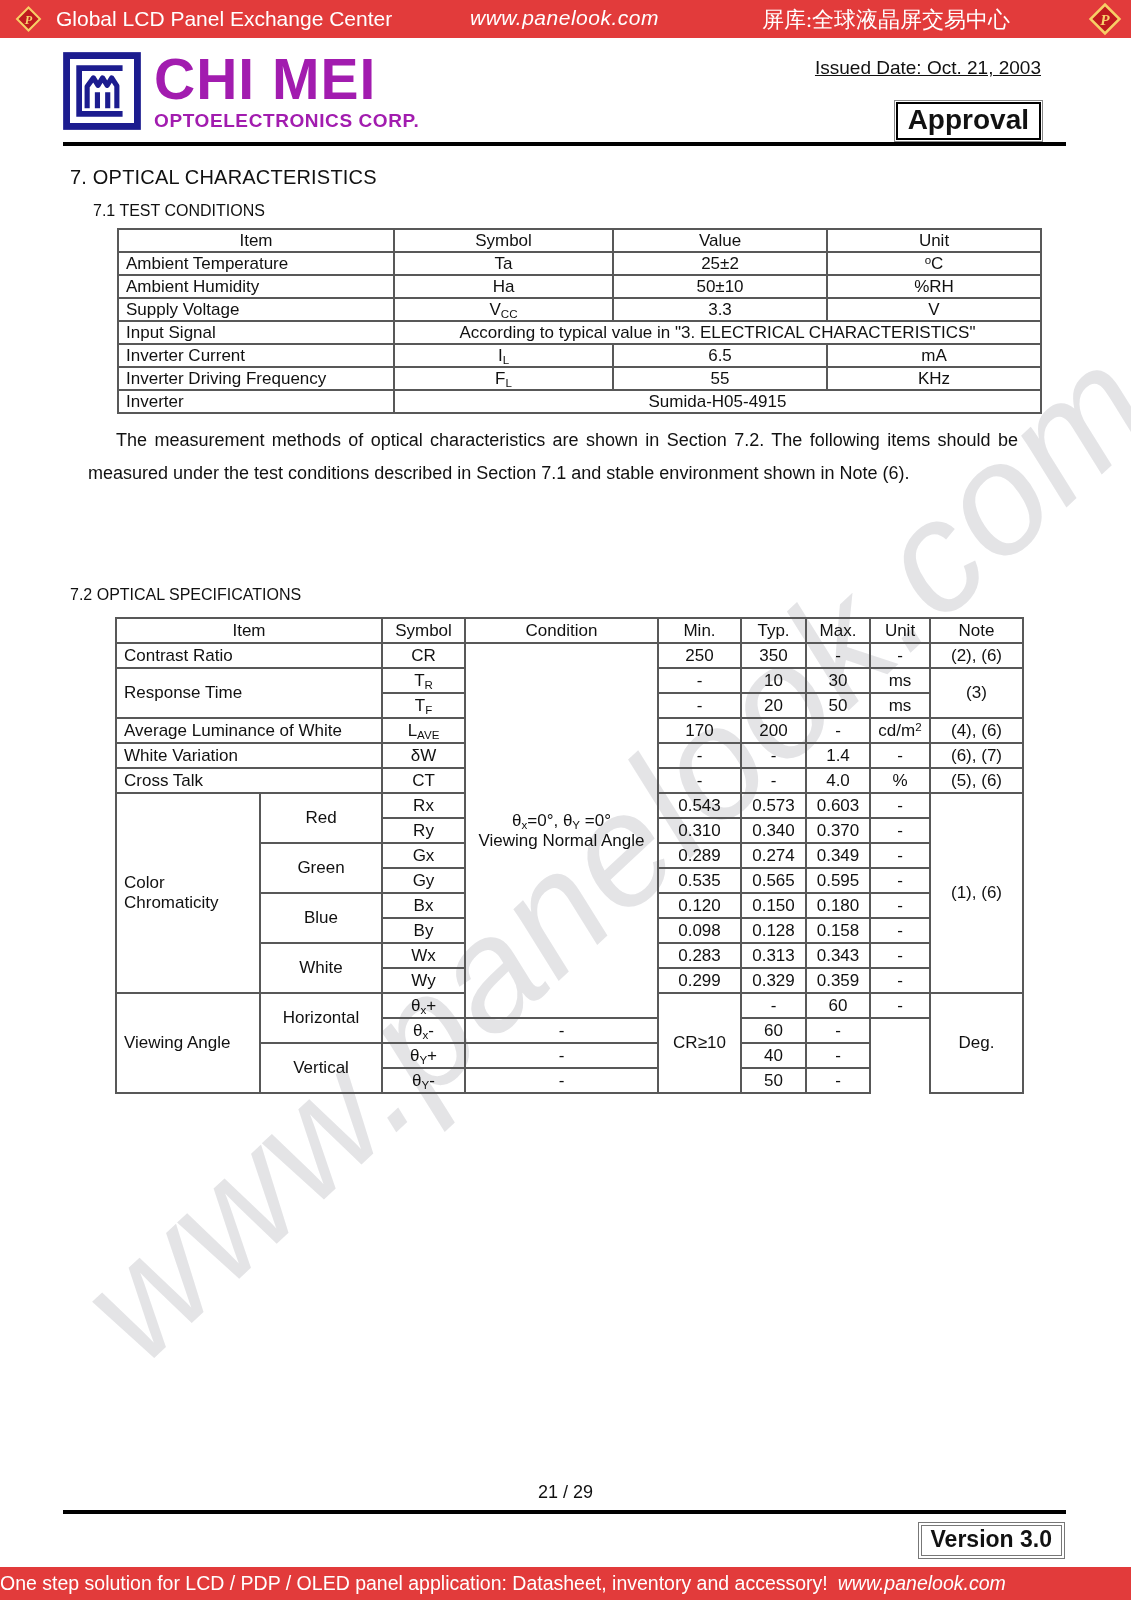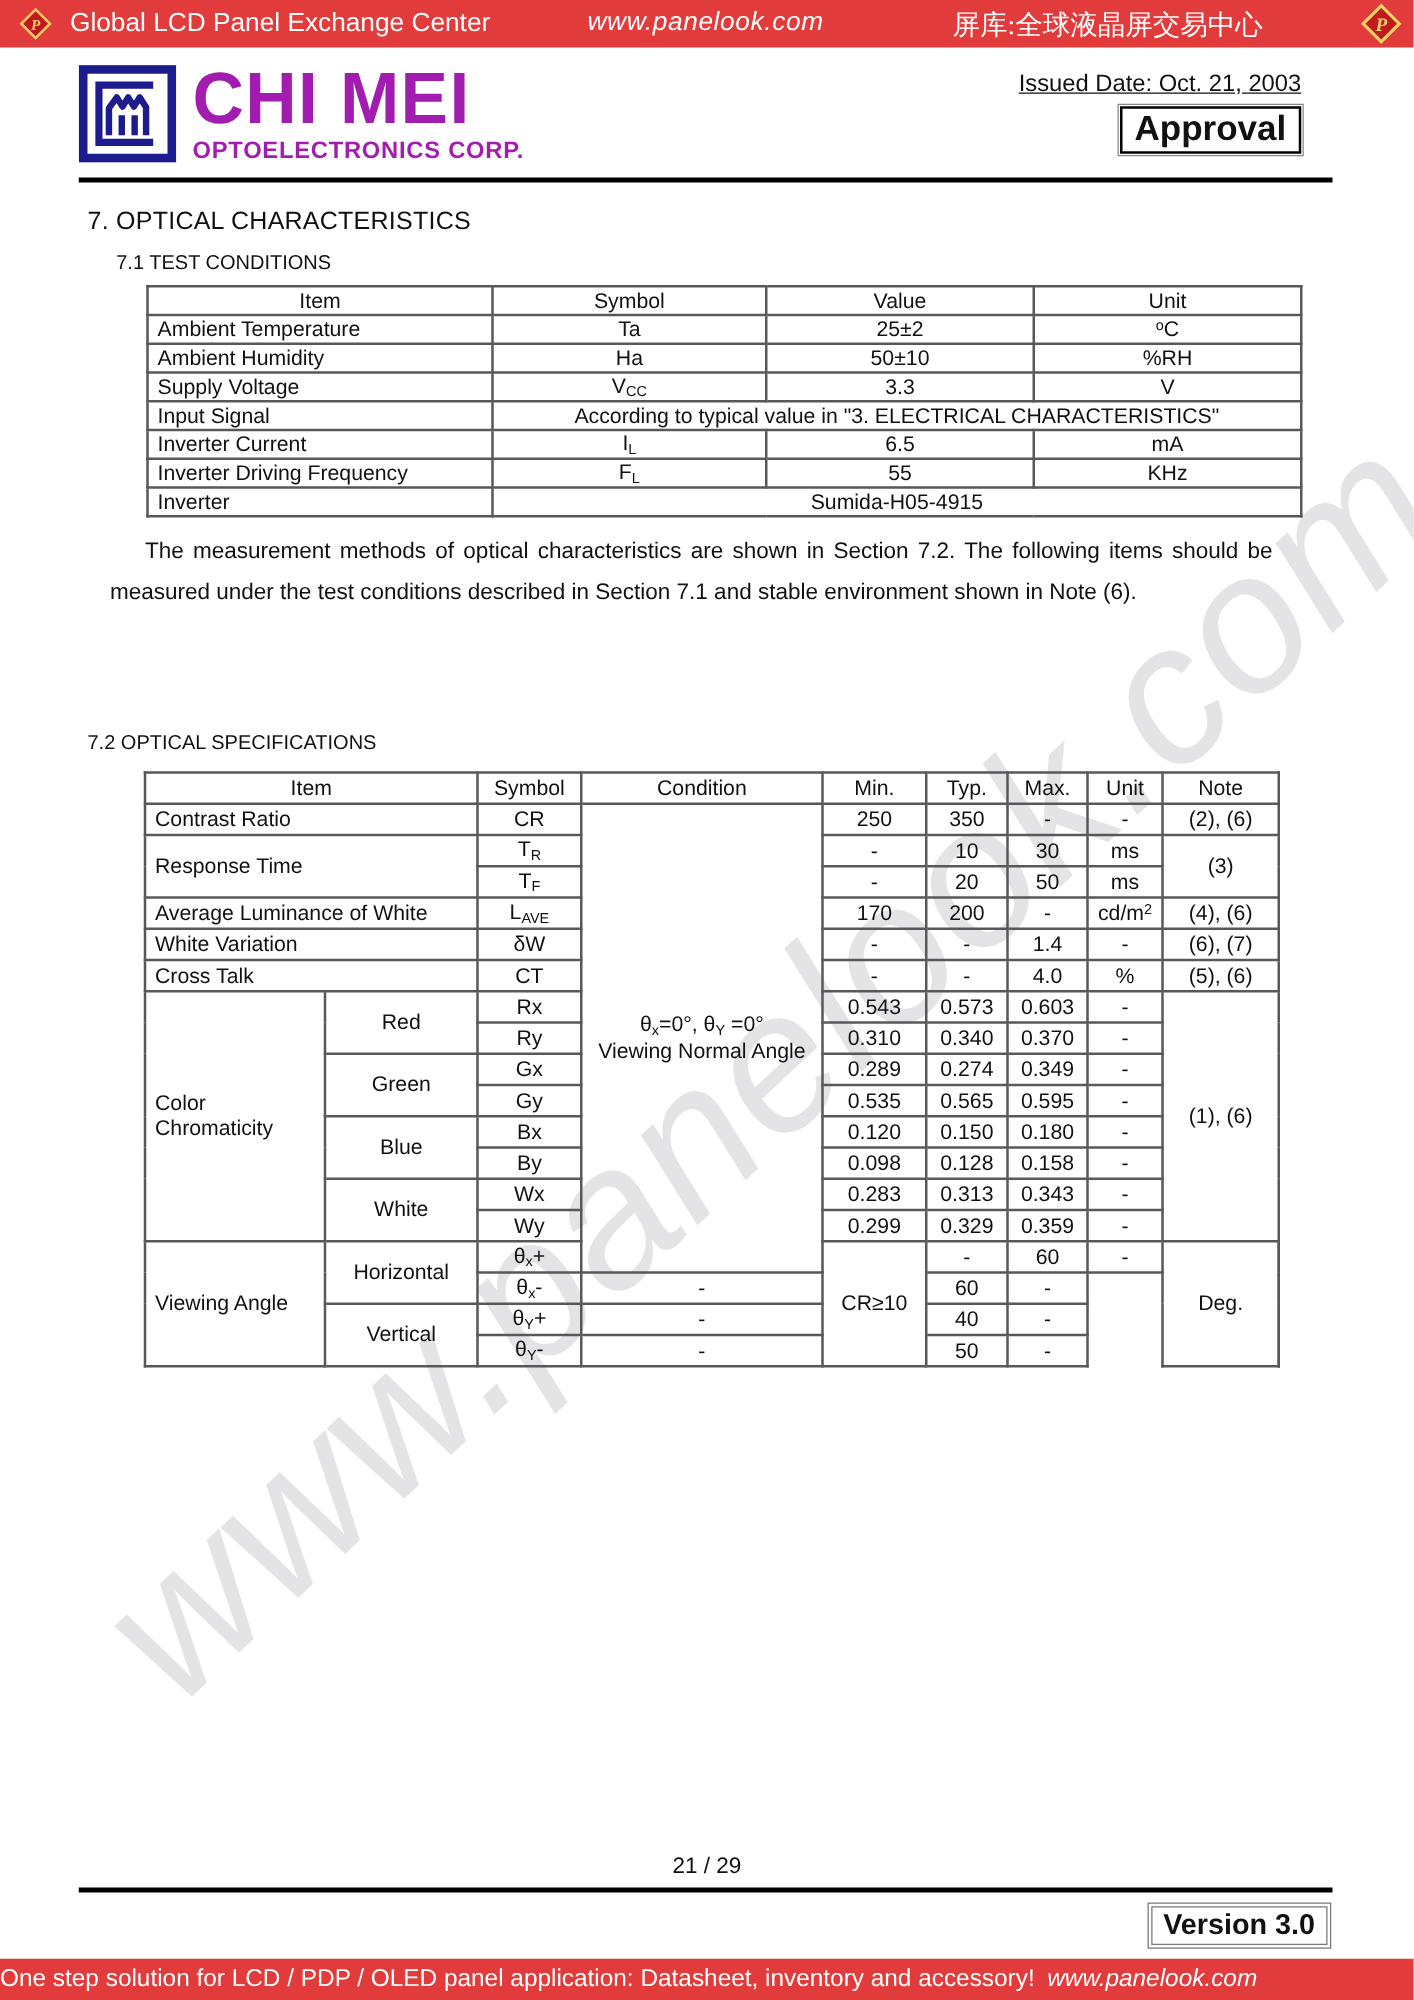--- a/index.html
+++ b/index.html
@@ -50,21 +50,21 @@
   .brand .words .big {
     font-size: 57px; font-weight: bold; line-height: 58px; letter-spacing: 1px;
     transform: scaleY(1.02); white-space: nowrap;
   }
   .brand .words .small {
     font-size: 19px; font-weight: bold; letter-spacing: 0.6px; margin-top: 2px; white-space: nowrap;
   }
   .docinfo { position: absolute; right: 90px; top: 56px; text-align: right; }
   .docinfo .line { font-size: 19px; line-height: 24px; white-space: pre; text-decoration: underline; }
   .approval-box {
-    display: inline-block; margin-top: 5px;
+    display: inline-block; margin-top: 22px;
     border: 2px solid #000; outline: 1px solid #888; outline-offset: 1px;
     padding: 0 10px 2px 10px;
     font-size: 28px; font-weight: bold; background: #fff;
   }
   .rule-top    { position: absolute; left: 63px; top: 142px;  width: 1003px; height: 4px; background: #000; }
   .rule-bottom { position: absolute; left: 63px; top: 1510px; width: 1003px; height: 4px; background: #000; }
 
   
   .h-sec  { position: absolute; left: 70px; font-size: 20px; letter-spacing: 0.2px; }
   .h-sub  { position: absolute; left: 93px; font-size: 16px; }

